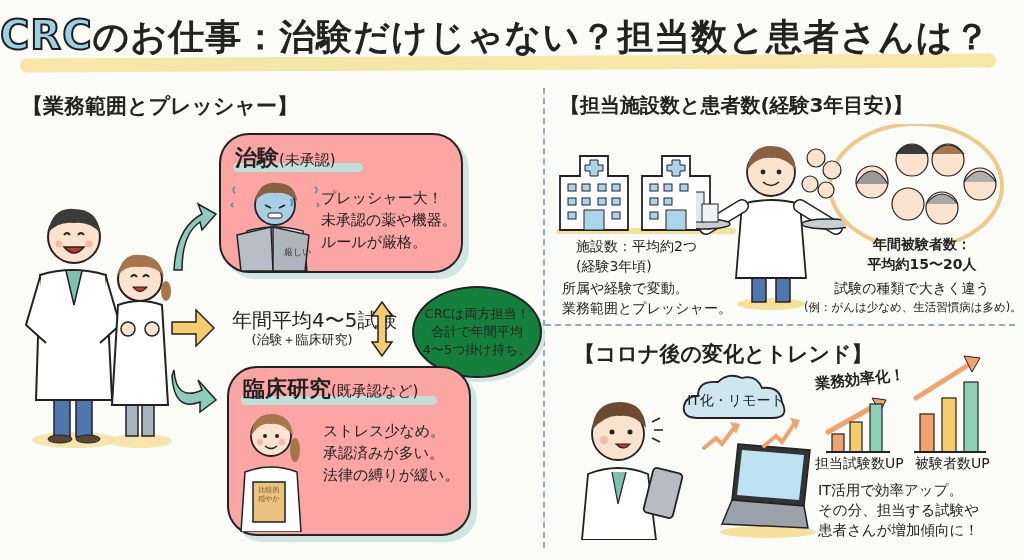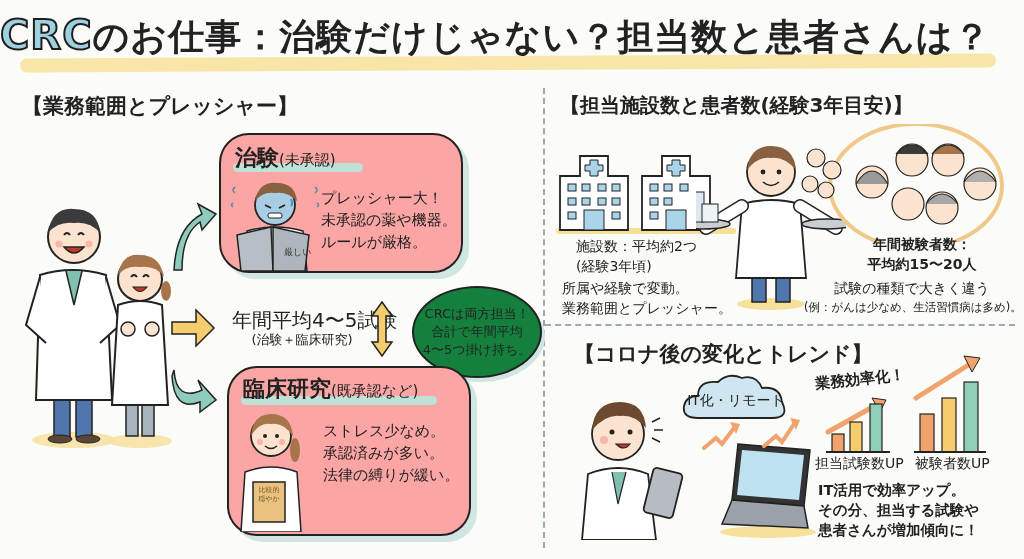--- a/index.html
+++ b/index.html
@@ -319,17 +319,17 @@
 <svg class="abs" style="left:910px; top:352px;" width="80" height="102" viewBox="0 0 80 102">
   <path d="M6 46 L60 12" stroke="#f0a36c" stroke-width="5" stroke-linecap="round"></path>
   <path d="M54 4 L70 6 L62 20 Z" fill="#f0a36c" stroke="#222" stroke-width="1"></path>
   <rect x="10" y="62" width="14" height="38" fill="#f0a36c" stroke="#222" stroke-width="1.2"></rect>
   <rect x="32" y="46" width="14" height="54" fill="#f5cd6e" stroke="#222" stroke-width="1.2"></rect>
   <rect x="54" y="30" width="14" height="70" fill="#8fcfb8" stroke="#222" stroke-width="1.2"></rect>
   <line x1="4" y1="100" x2="76" y2="100" stroke="#222" stroke-width="2"></line>
 </svg>
 <div class="abs" style="left:915px; top:455px; font-size:14px; white-space:nowrap;">被験者数UP</div>
 
-<div class="abs" style="left:818px; top:480px; font-size:14.5px; line-height:20px; white-space:nowrap;font-weight:bold;">
+<div class="abs" style="left:818px; top:480px; font-size:14.5px; line-height:20px; white-space:nowrap;">
   <div>IT活用で効率アップ。</div>
   <div>その分、担当する試験や</div>
   <div>患者さんが増加傾向に！</div>
 </div>
 
 </body></html>

